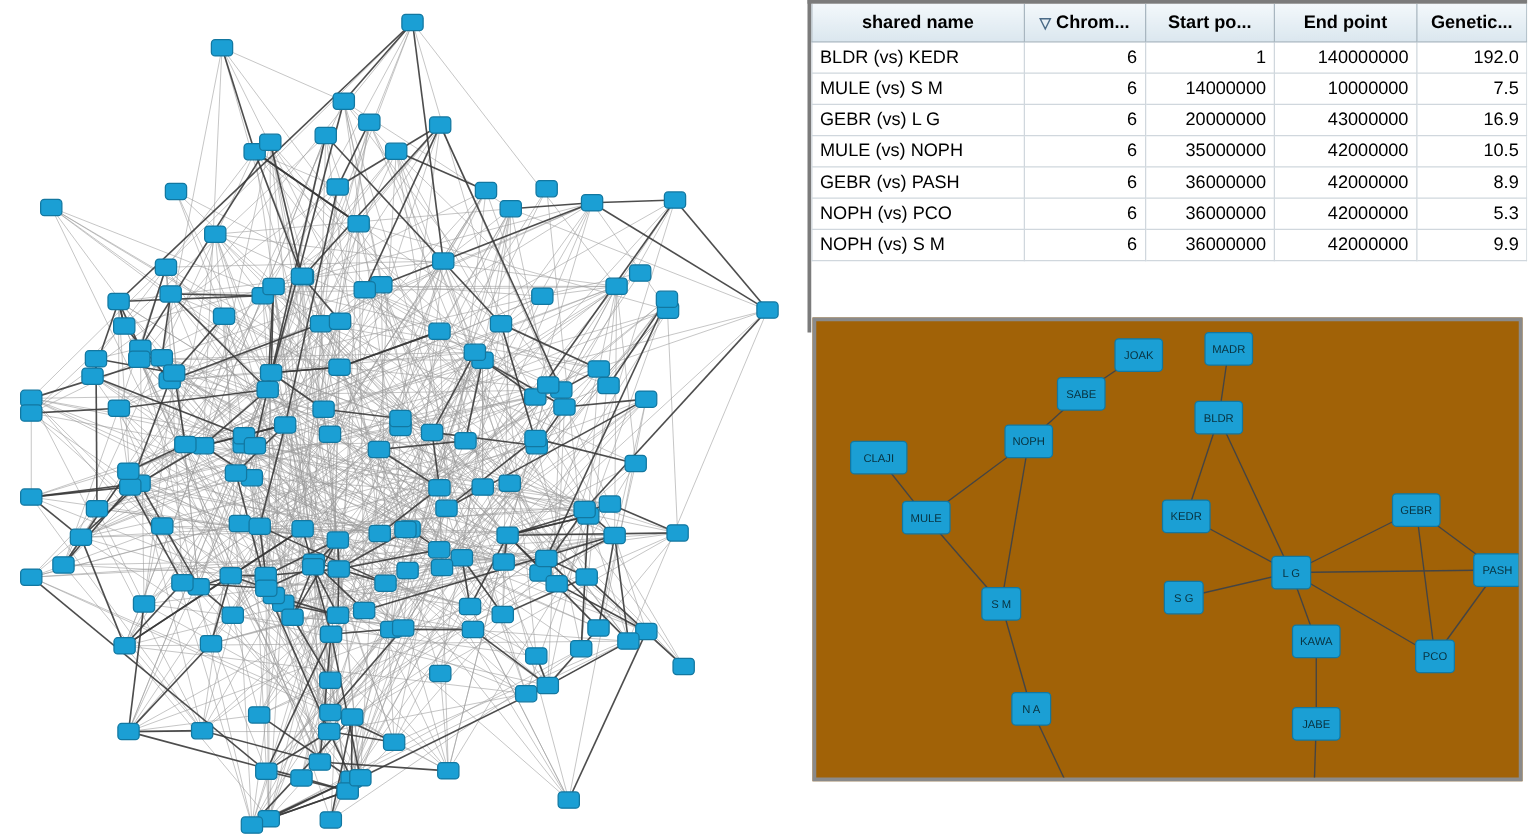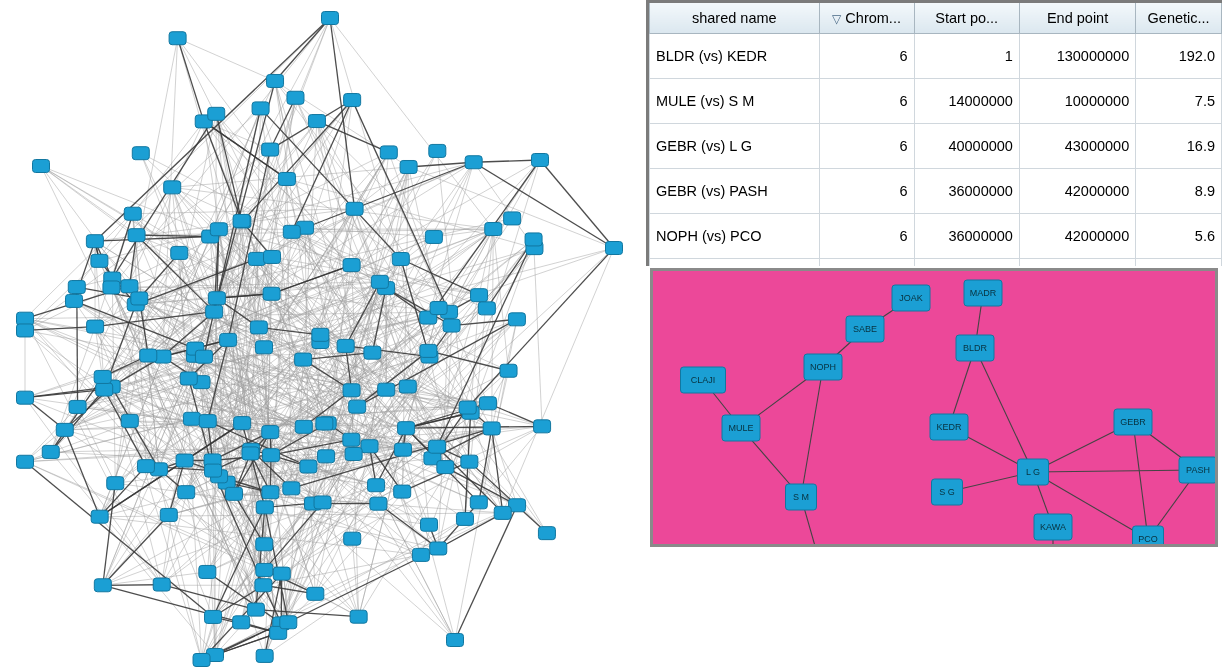--- a/index.html
+++ b/index.html
@@ -43,53 +43,53 @@
   table.data-table {
     border-collapse: collapse;
     width: 100%;
     font-size: 14.5px;
     color: #000;
   }
   table.data-table th {
     background: linear-gradient(#f3f8fb, #dbe7ef);
     border: 1px solid #a8b6c0;
     border-top: none;
-    font-weight: normal;
+    font-weight: bold;
     font-size: 14.5px;
     padding: 4px 0;
     height: 22px;
     text-align: center;
     white-space: nowrap;
   }
   table.data-table td {
     border: 1px solid #d0d7dd;
-    padding: 12px 6px;
+    padding: 2px 6px;
     height: 20px;
     white-space: nowrap;
     background: #ffffff;
   }
   td.col-name { text-align: left; }
   td.col-num  { text-align: right; }
   th.col-chrom-head { position: relative; }
   .filter-glyph {
     display: inline-block;
     margin-right: 4px;
     color: #4a6a86;
     font-size: 12px;
     vertical-align: middle;
   }
 
   
   #sub-network {
     position: absolute;
     left: 650px;
-    top: 268px;
+    top: 254px;
     width: 568px;
-    height: 279px;
-    background: #ec4899;
+    height: 371px;
+    background: #a16207;
     border: 3px solid #8a8a8a;
     box-sizing: border-box;
     overflow: hidden;
   }
 
   
   .node-rect {
     fill: #1b9fd4;
     stroke: #1277a0;
     stroke-width: 1;
@@ -1601,50 +1601,57 @@
             <th><span>Start po...</span></th>
             <th><span>End point</span></th>
             <th><span>Genetic...</span></th>
           </tr>
       </thead>
       <tbody id="table-body">
           <tr>
             <td class="col-name">BLDR (vs) KEDR</td>
             <td class="col-num">6</td>
             <td class="col-num">1</td>
-            <td class="col-num">130000000</td>
+            <td class="col-num">140000000</td>
             <td class="col-num">192.0</td>
           </tr>
           <tr>
             <td class="col-name">MULE (vs) S M</td>
             <td class="col-num">6</td>
             <td class="col-num">14000000</td>
             <td class="col-num">10000000</td>
             <td class="col-num">7.5</td>
           </tr>
           <tr>
             <td class="col-name">GEBR (vs) L G</td>
             <td class="col-num">6</td>
-            <td class="col-num">40000000</td>
+            <td class="col-num">20000000</td>
             <td class="col-num">43000000</td>
             <td class="col-num">16.9</td>
+          </tr>
+          <tr>
+            <td class="col-name">MULE (vs) NOPH</td>
+            <td class="col-num">6</td>
+            <td class="col-num">35000000</td>
+            <td class="col-num">42000000</td>
+            <td class="col-num">10.5</td>
           </tr>
           <tr>
             <td class="col-name">GEBR (vs) PASH</td>
             <td class="col-num">6</td>
             <td class="col-num">36000000</td>
             <td class="col-num">42000000</td>
             <td class="col-num">8.9</td>
           </tr>
           <tr>
             <td class="col-name">NOPH (vs) PCO</td>
             <td class="col-num">6</td>
             <td class="col-num">36000000</td>
             <td class="col-num">42000000</td>
-            <td class="col-num">5.6</td>
+            <td class="col-num">5.3</td>
           </tr>
           <tr>
             <td class="col-name">NOPH (vs) S M</td>
             <td class="col-num">6</td>
             <td class="col-num">36000000</td>
             <td class="col-num">42000000</td>
             <td class="col-num">9.9</td>
           </tr>
         </tbody>
     </table>

